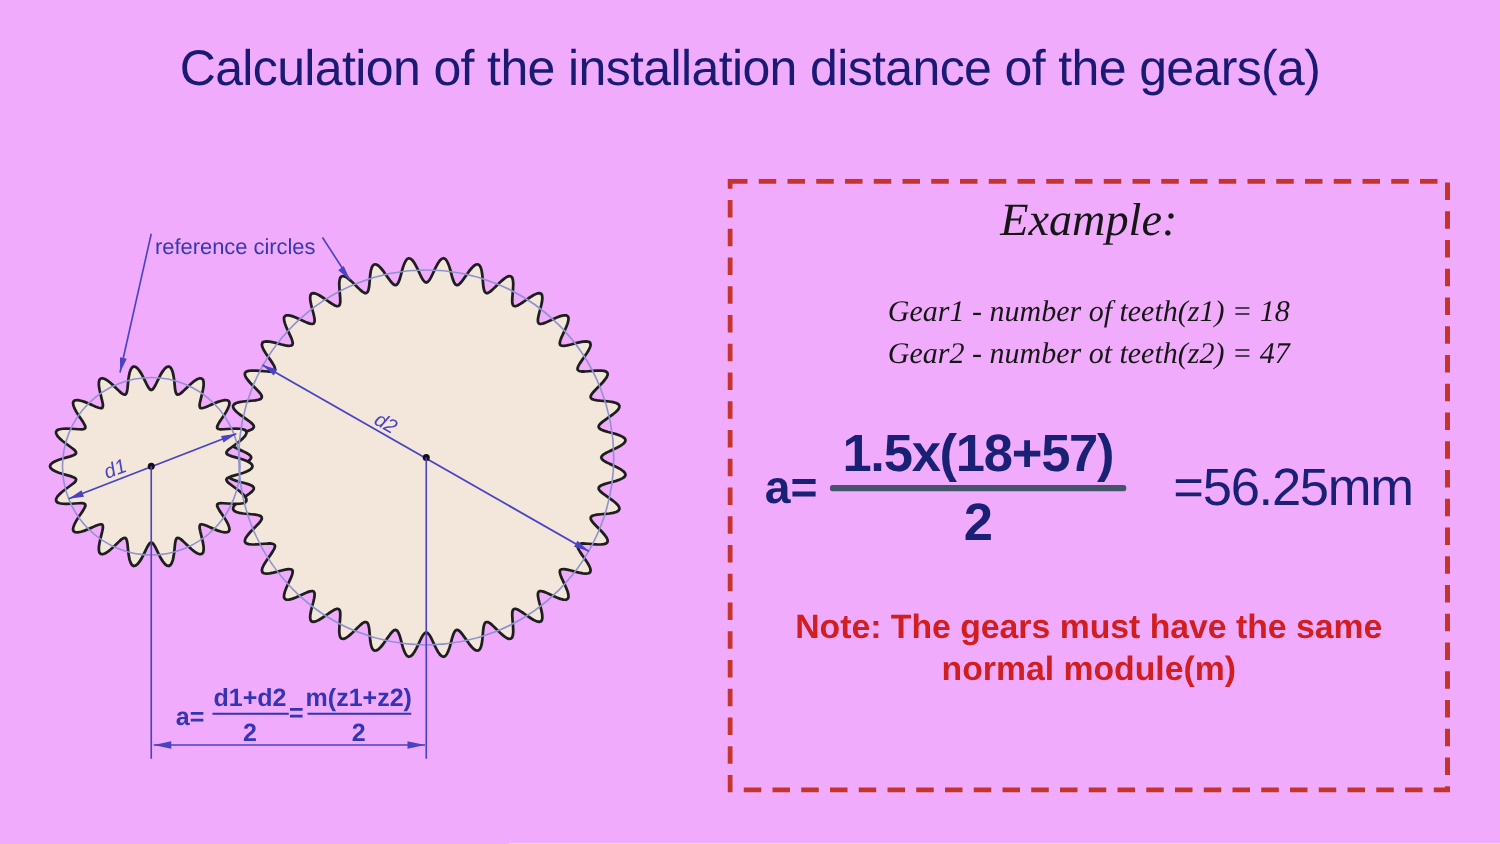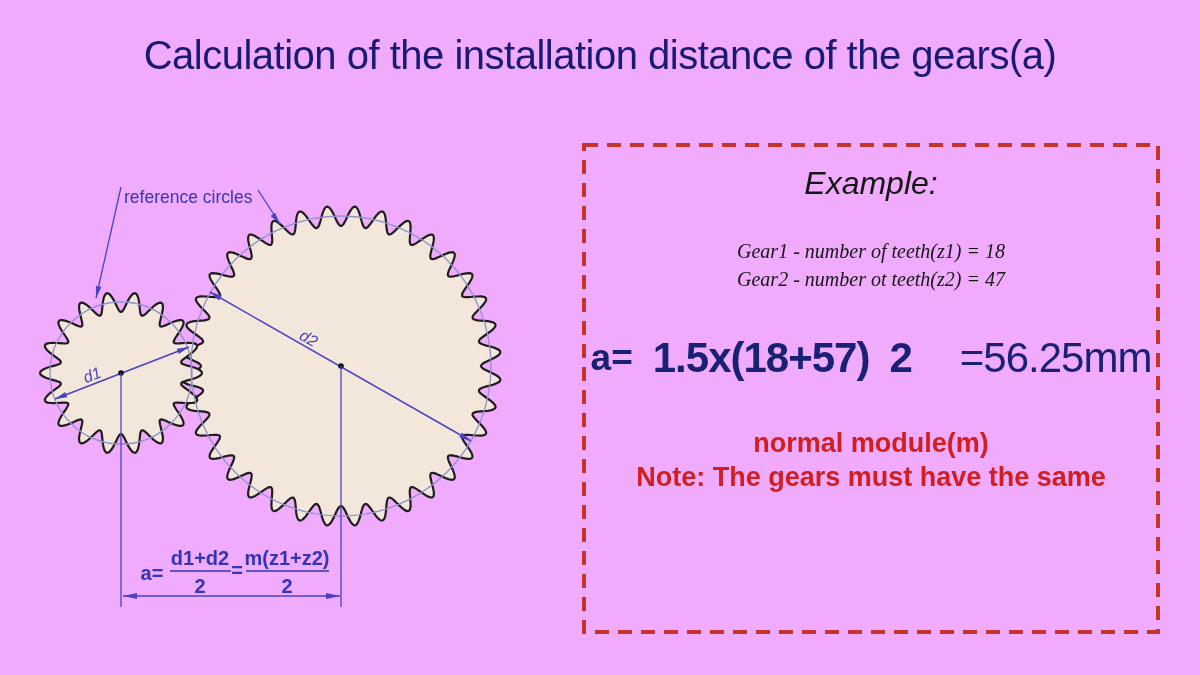--- a/index.html
+++ b/index.html
@@ -19,28 +19,28 @@
   .dlabel{fill:#4a42c4;font-size:16px;font-style:italic;font-family:"Liberation Sans",sans-serif;}
   .ftext{fill:#3434b4;font-size:20px;font-weight:600;font-family:"Liberation Sans",sans-serif;}
   .fbar{stroke:#3434b4;stroke-width:1.6;}
   .cdot{fill:#111111;}
 
   
   .example{position:absolute;left:582px;top:143px;width:578px;height:491px;}
   .border-svg{position:absolute;left:0;top:0;}
   .border-svg rect{fill:none;stroke:#c5342b;stroke-width:4;stroke-dasharray:14 9;}
   .ex-content{position:relative;}
-  .ex-heading{margin-top:22px;text-align:center;font-style:italic;font-size:32px;
-              color:#161616;font-family:Liberation Sans, sans-serif;}
-  .ex-lines{margin-top:36px;text-align:center;font-style:italic;font-size:20px;line-height:1.39;
+  .ex-heading{margin-top:12px;text-align:center;font-style:italic;font-size:37px;
+              color:#161616;font-family:Liberation Serif, serif;}
+  .ex-lines{margin-top:36px;text-align:center;font-style:italic;font-size:24px;line-height:1.39;
             color:#161616;font-family:"Liberation Serif",serif;}
   .ex-formula{display:flex;justify-content:center;align-items:center;gap:10px;
               margin-top:40px;color:#1a2175;}
   .f-lhs{font-size:37px;font-weight:600;}
-  .frac{display:inline-flex;flex-direction:row;align-items:center;}
+  .frac{display:inline-flex;flex-direction:column;align-items:center;}
   .f-num,.f-den{font-size:42px;font-weight:600;line-height:1.05;padding:0 10px;letter-spacing:-1px;}
   .f-bar{display:block;align-self:stretch;height:5px;background:#44546a;border-radius:2px;margin:3px 0;}
   .f-res{font-size:42px;font-weight:400;letter-spacing:-1px;margin-left:28px;}
   .ex-note{margin-top:44px;text-align:center;color:#d11f1f;font-size:27px;font-weight:600;line-height:1.27;}
 </style>
 </head>
 <body>
 
 <div class="slide">
 
@@ -104,19 +104,19 @@
       <div class="ex-formula">
         <span class="f-lhs">a=</span>
         <span class="frac">
           <span class="f-num">1.5x(18+57)</span>
           <span class="f-bar"></span>
           <span class="f-den">2</span>
         </span>
         <span class="f-res">=56.25mm</span>
       </div>
       <div class="ex-note">
+        <div>Note: The gears must have the same</div>
         <div>normal module(m)</div>
-        <div>Note: The gears must have the same</div>
       </div>
     </div>
   </div>
 
 </div>
 
 </body></html>

